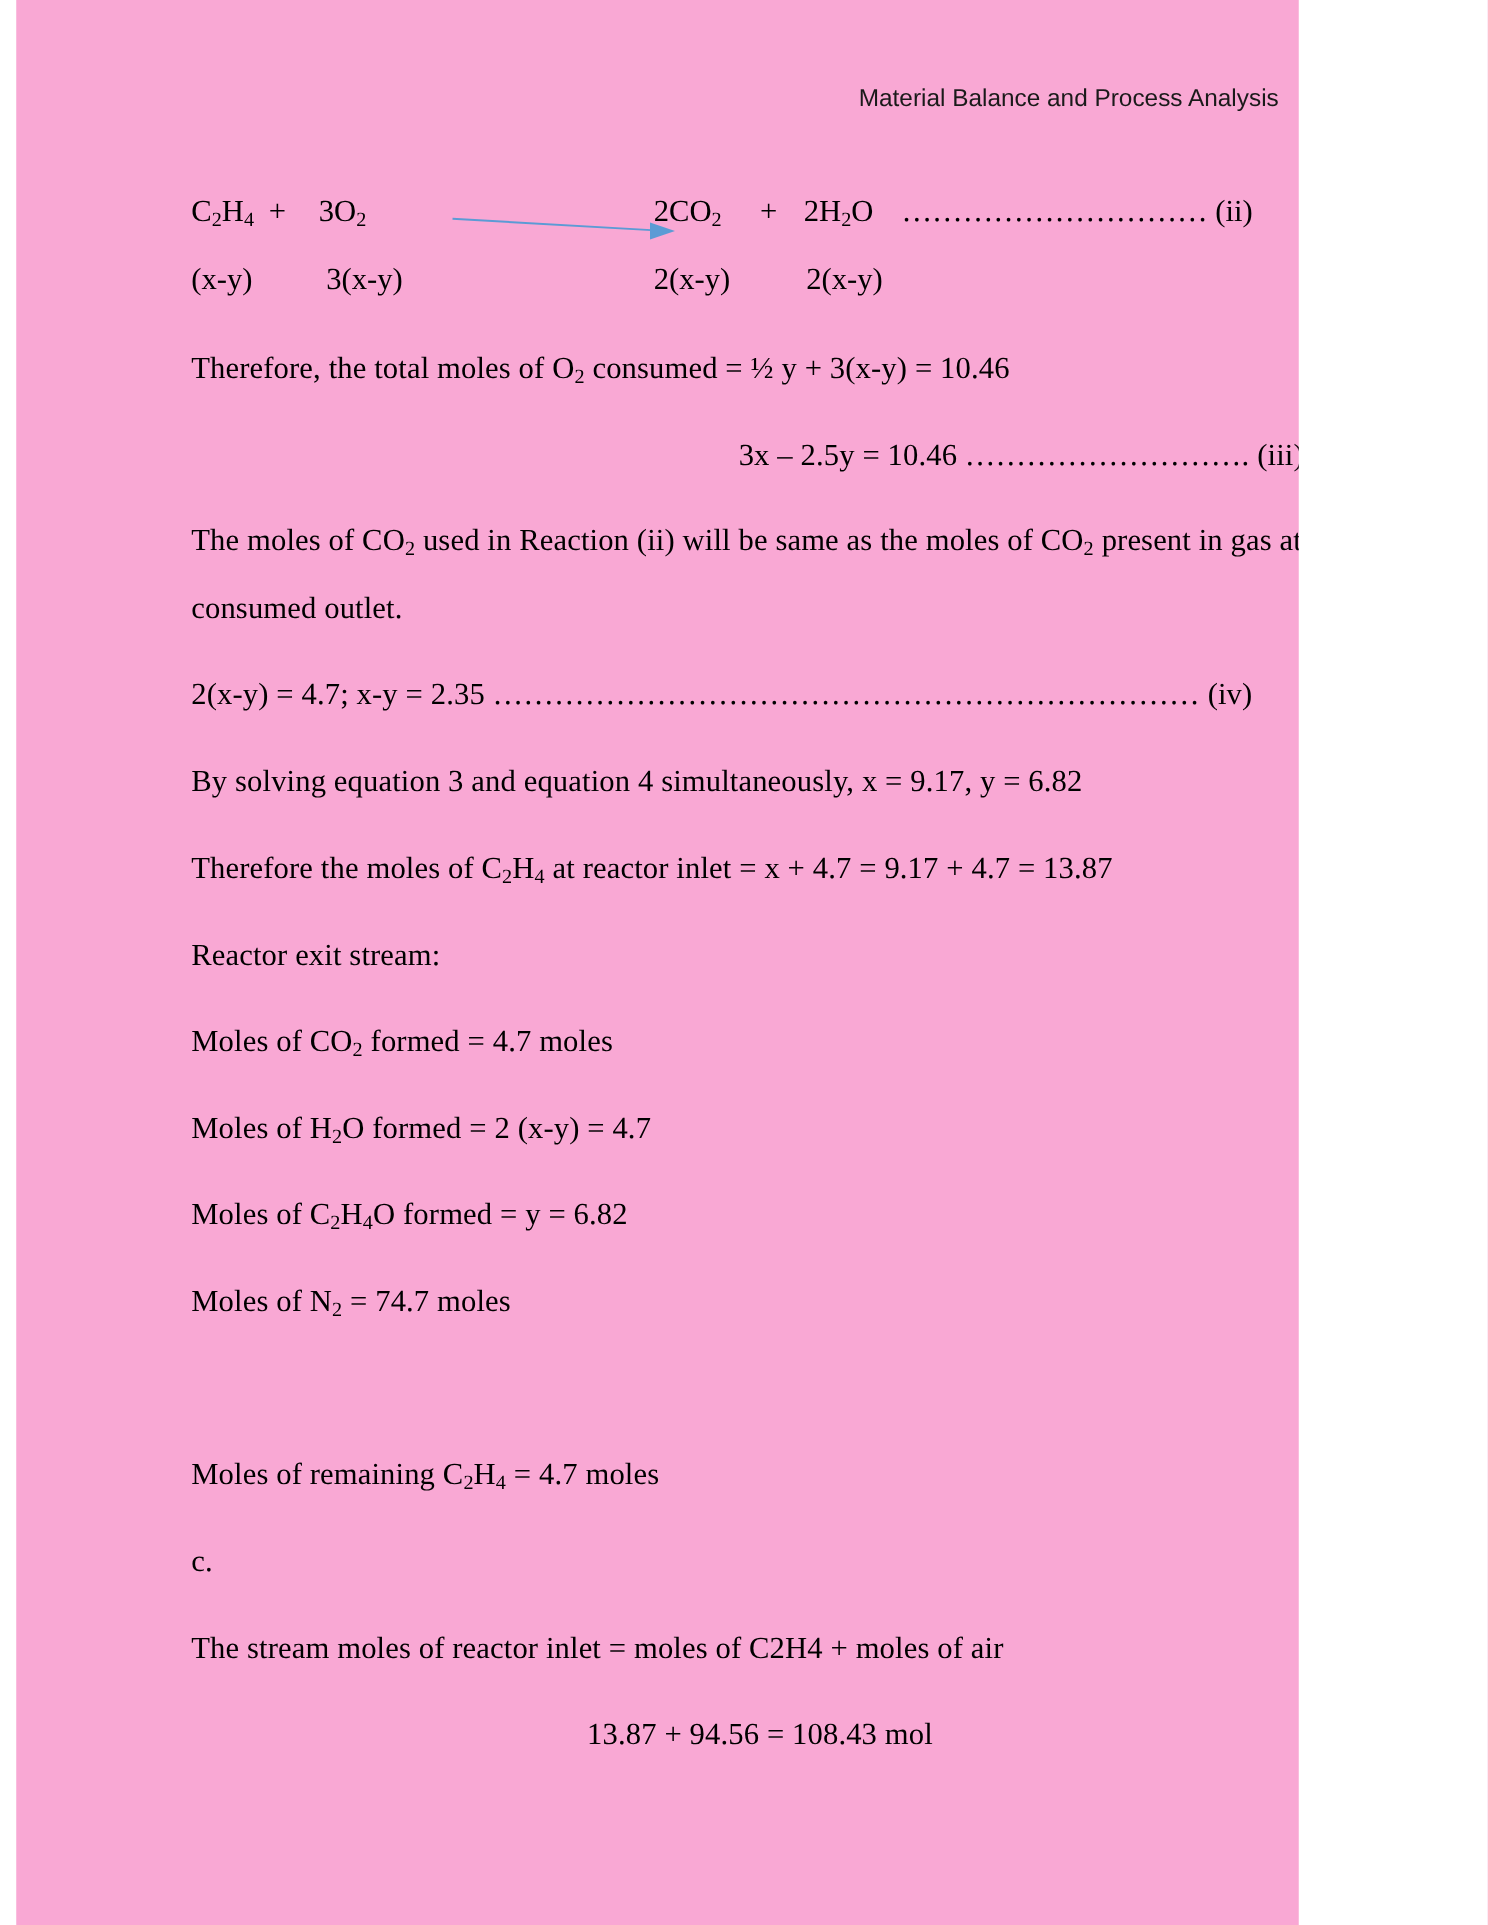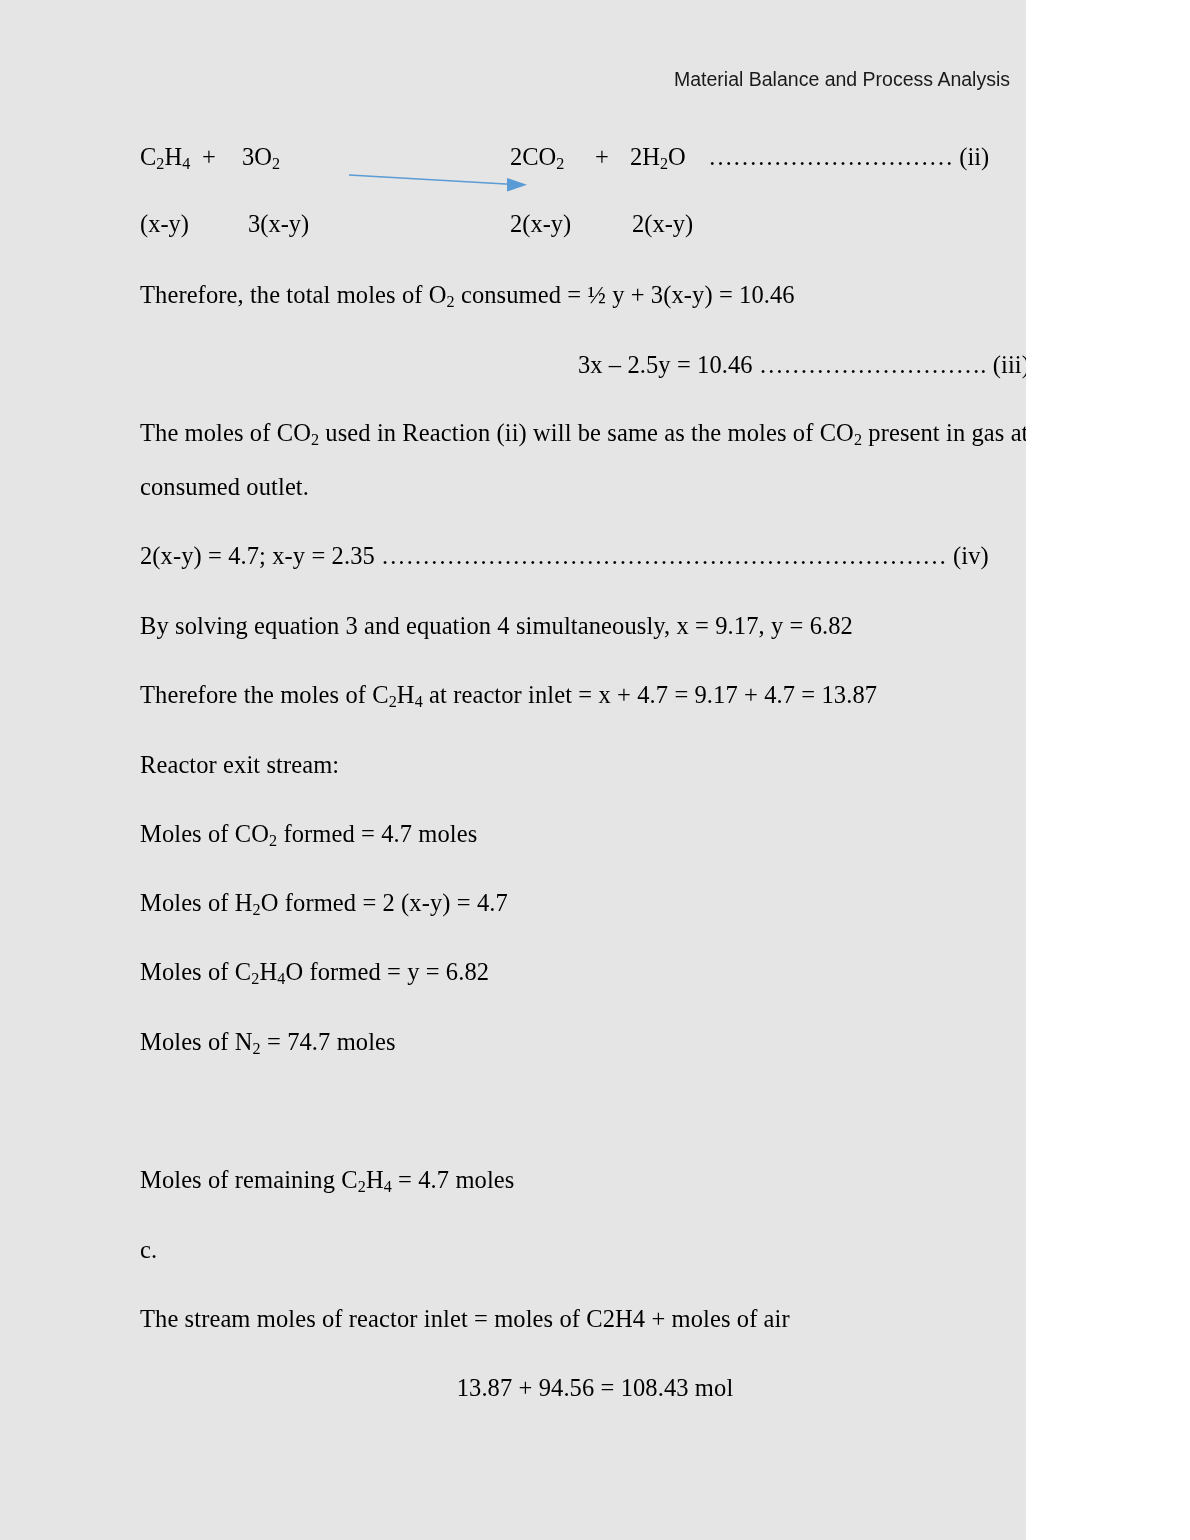--- a/index.html
+++ b/index.html
@@ -4,24 +4,25 @@
 <style>
   html, body {
     margin: 0;
     padding: 0;
     background: #ffffff;
   }
   .page {
     position: relative;
     width: 1026px;
     height: 1540px;
-    background: #e5e5e5;
+    background: #f9a8d4;
     overflow: hidden;
     font-family: "Liberation Serif", "DejaVu Serif", serif;
     color: #000000;
+    margin-left: 13px;
   }
 
   
   .header {
     position: absolute;
     top: 68px;
     left: 0;
     width: 1190px;
     height: 30px;
     display: flex;
@@ -72,21 +73,21 @@
   
   .eq-row {
     position: absolute;
     left: 140px;
     top: 140px;
     width: 900px;
     height: 40px;
     font-size: 24.5px;
     white-space: pre;
   }
-  .eq-seg { position: absolute; top: 3px; white-space: pre; }
+  .eq-seg { position: absolute; top: 16px; white-space: pre; }
 
   .arrow-wrap {
     position: absolute;
     left: 170px;
     top: -2px;
     width: 200px;
     height: 36px;
     pointer-events: none;
   }
 

